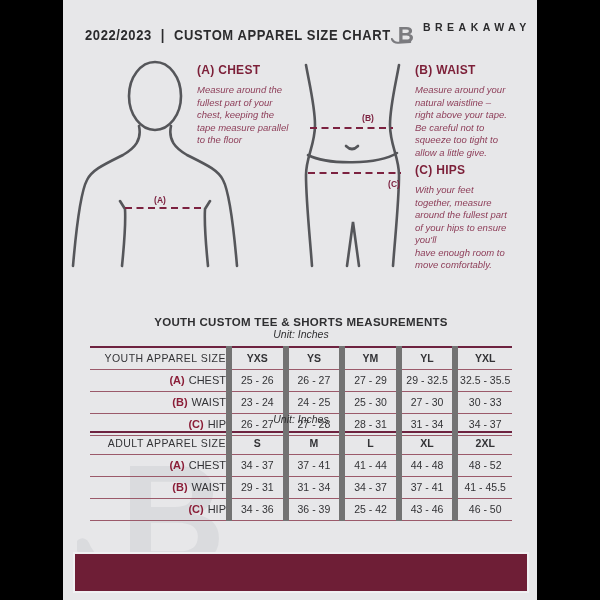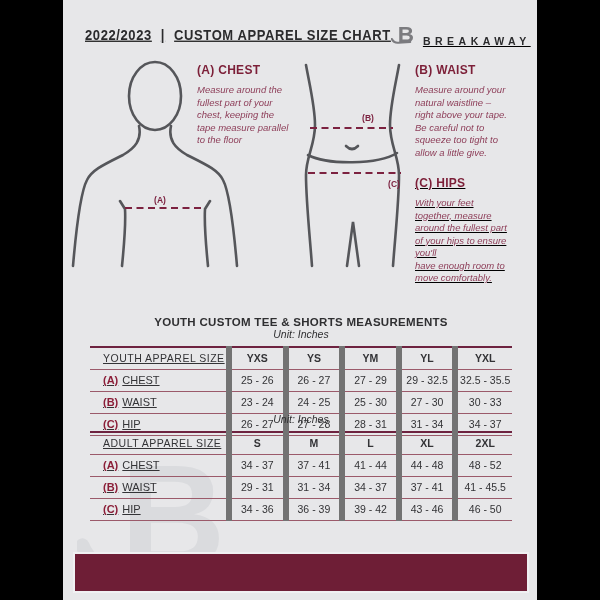--- a/index.html
+++ b/index.html
@@ -4,61 +4,61 @@
 <style>
   * { margin:0; padding:0; box-sizing:border-box; }
   html,body { width:600px; height:600px; background:#000; overflow:hidden;
     font-family:"Liberation Sans", sans-serif; }
   .stage { position:relative; width:600px; height:600px; background:#000; }
   .page { position:absolute; left:63px; top:0; width:474px; height:600px;
     background:#e7e7e9; overflow:hidden; }
 
   
   .hdr { position:absolute; left:0; top:0; width:100%; padding:21px 22px 0 22px;
-    display:flex; justify-content:space-between; align-items:center;text-decoration:underline; }
+    display:flex; justify-content:space-between; align-items:center; }
   .doc-title { display:flex; gap:9px; align-items:center;
     font-weight:bold; font-size:13px; letter-spacing:.6px; color:#2b2b2d;
     transform:scaleY(1.12); transform-origin:left center; white-space:nowrap; }
-  .brand { display:flex; align-items:flex-end; gap:7px; }
+  .brand { display:flex; align-items:flex-start; gap:7px; }
   .logo { color:#7b7b7f; }
   .brand-name { font-weight:bold; font-size:10.5px; letter-spacing:4.5px; color:#2b2b2d; }
 
   
   .figures { position:absolute; left:0; top:55px; width:474px; height:218px; }
   .figures svg.diagram { position:absolute; inset:0; }
   .fig-line { fill:none; stroke:#55565a; stroke-width:2.6; stroke-linecap:round; }
   .dash-line { fill:none; stroke:#7c2240; stroke-width:2; stroke-dasharray:7 4.5; }
   .fig-label { font-size:8.5px; font-weight:bold; fill:#7c2240;
     font-family:"Liberation Sans", sans-serif; }
   .instr { position:absolute; }
   .instr h3 { font-size:12px; font-weight:bold; color:#7c1f38; letter-spacing:.3px;
     margin-bottom:7px; }
   .instr p { font-size:9.5px; font-style:italic; color:#8d3d58; line-height:1.32;
     white-space:pre-line; }
   .instr-a { left:134px; top:8px;  width:116px; }
   .instr-b { left:352px; top:8px;  width:120px; }
-  .instr-c { left:352px; top:121px; width:124px;text-decoration:underline; }
+  .instr-c { left:352px; top:108px; width:124px; }
 
   
   .measure-section { position:absolute; left:27px; width:422px; z-index:1; }
   .sec-youth { top:277px; }
   .sec-adult { top:413px; }
   .measure-section h2 { text-align:center; font-size:11.5px; font-weight:bold;
     color:#2f2f31; letter-spacing:.3px;margin-top:39px; }
   .measure-section .unit { text-align:center; font-size:10.5px; font-style:italic;
     color:#2f2f31; margin-top:0; margin-bottom:6px; }
   table { width:422px; border-collapse:collapse; table-layout:fixed;
     border-top:2px solid #6e2340; border-bottom:1.5px solid #8f4a5e; }
   col.c-label { width:139px; }
   th, td { height:22px; font-size:10.5px; color:#333336; text-align:center;
     vertical-align:middle; border-bottom:1.5px solid #9b5a6a; padding:0; }
   th:not(:first-child), td:not(:first-child) { border-left:6px solid #737373; }
   th { font-weight:bold; }
   th.lbl { font-weight:normal; letter-spacing:.5px; }
-  th.lbl, td.lbl { text-align:left; padding-left:13px;text-decoration:underline; }
+  th.lbl, td.lbl { text-align:right; padding-left:13px; }
   td.lbl { font-size:11px; }
   .pfx { color:#8b1e38; font-weight:bold; margin-right:4px; }
 
   
   .watermark { position:absolute; left:14px; top:427px; color:#dadbde; z-index:0; }
   .footer-bar { position:absolute; left:10px; top:552px; width:456px; height:41px;
     background:#6e1e36; border:2px solid #f0f0f2; z-index:2; }
 </style>
 </head>
 <body>
@@ -234,21 +234,21 @@
           <td>29 - 31</td>
           <td>31 - 34</td>
           <td>34 - 37</td>
           <td>37 - 41</td>
           <td>41 - 45.5</td>
         </tr>
         <tr>
           <td class="lbl"><span class="pfx">(C)</span><span>HIP</span></td>
           <td>34 - 36</td>
           <td>36 - 39</td>
-          <td>39 - 42</td>
+          <td>25 - 42</td>
           <td>43 - 46</td>
           <td>46 - 50</td>
         </tr>
       </tbody>
     </table>
   </section>
 
   <div class="footer-bar"></div>
 
 </div>

